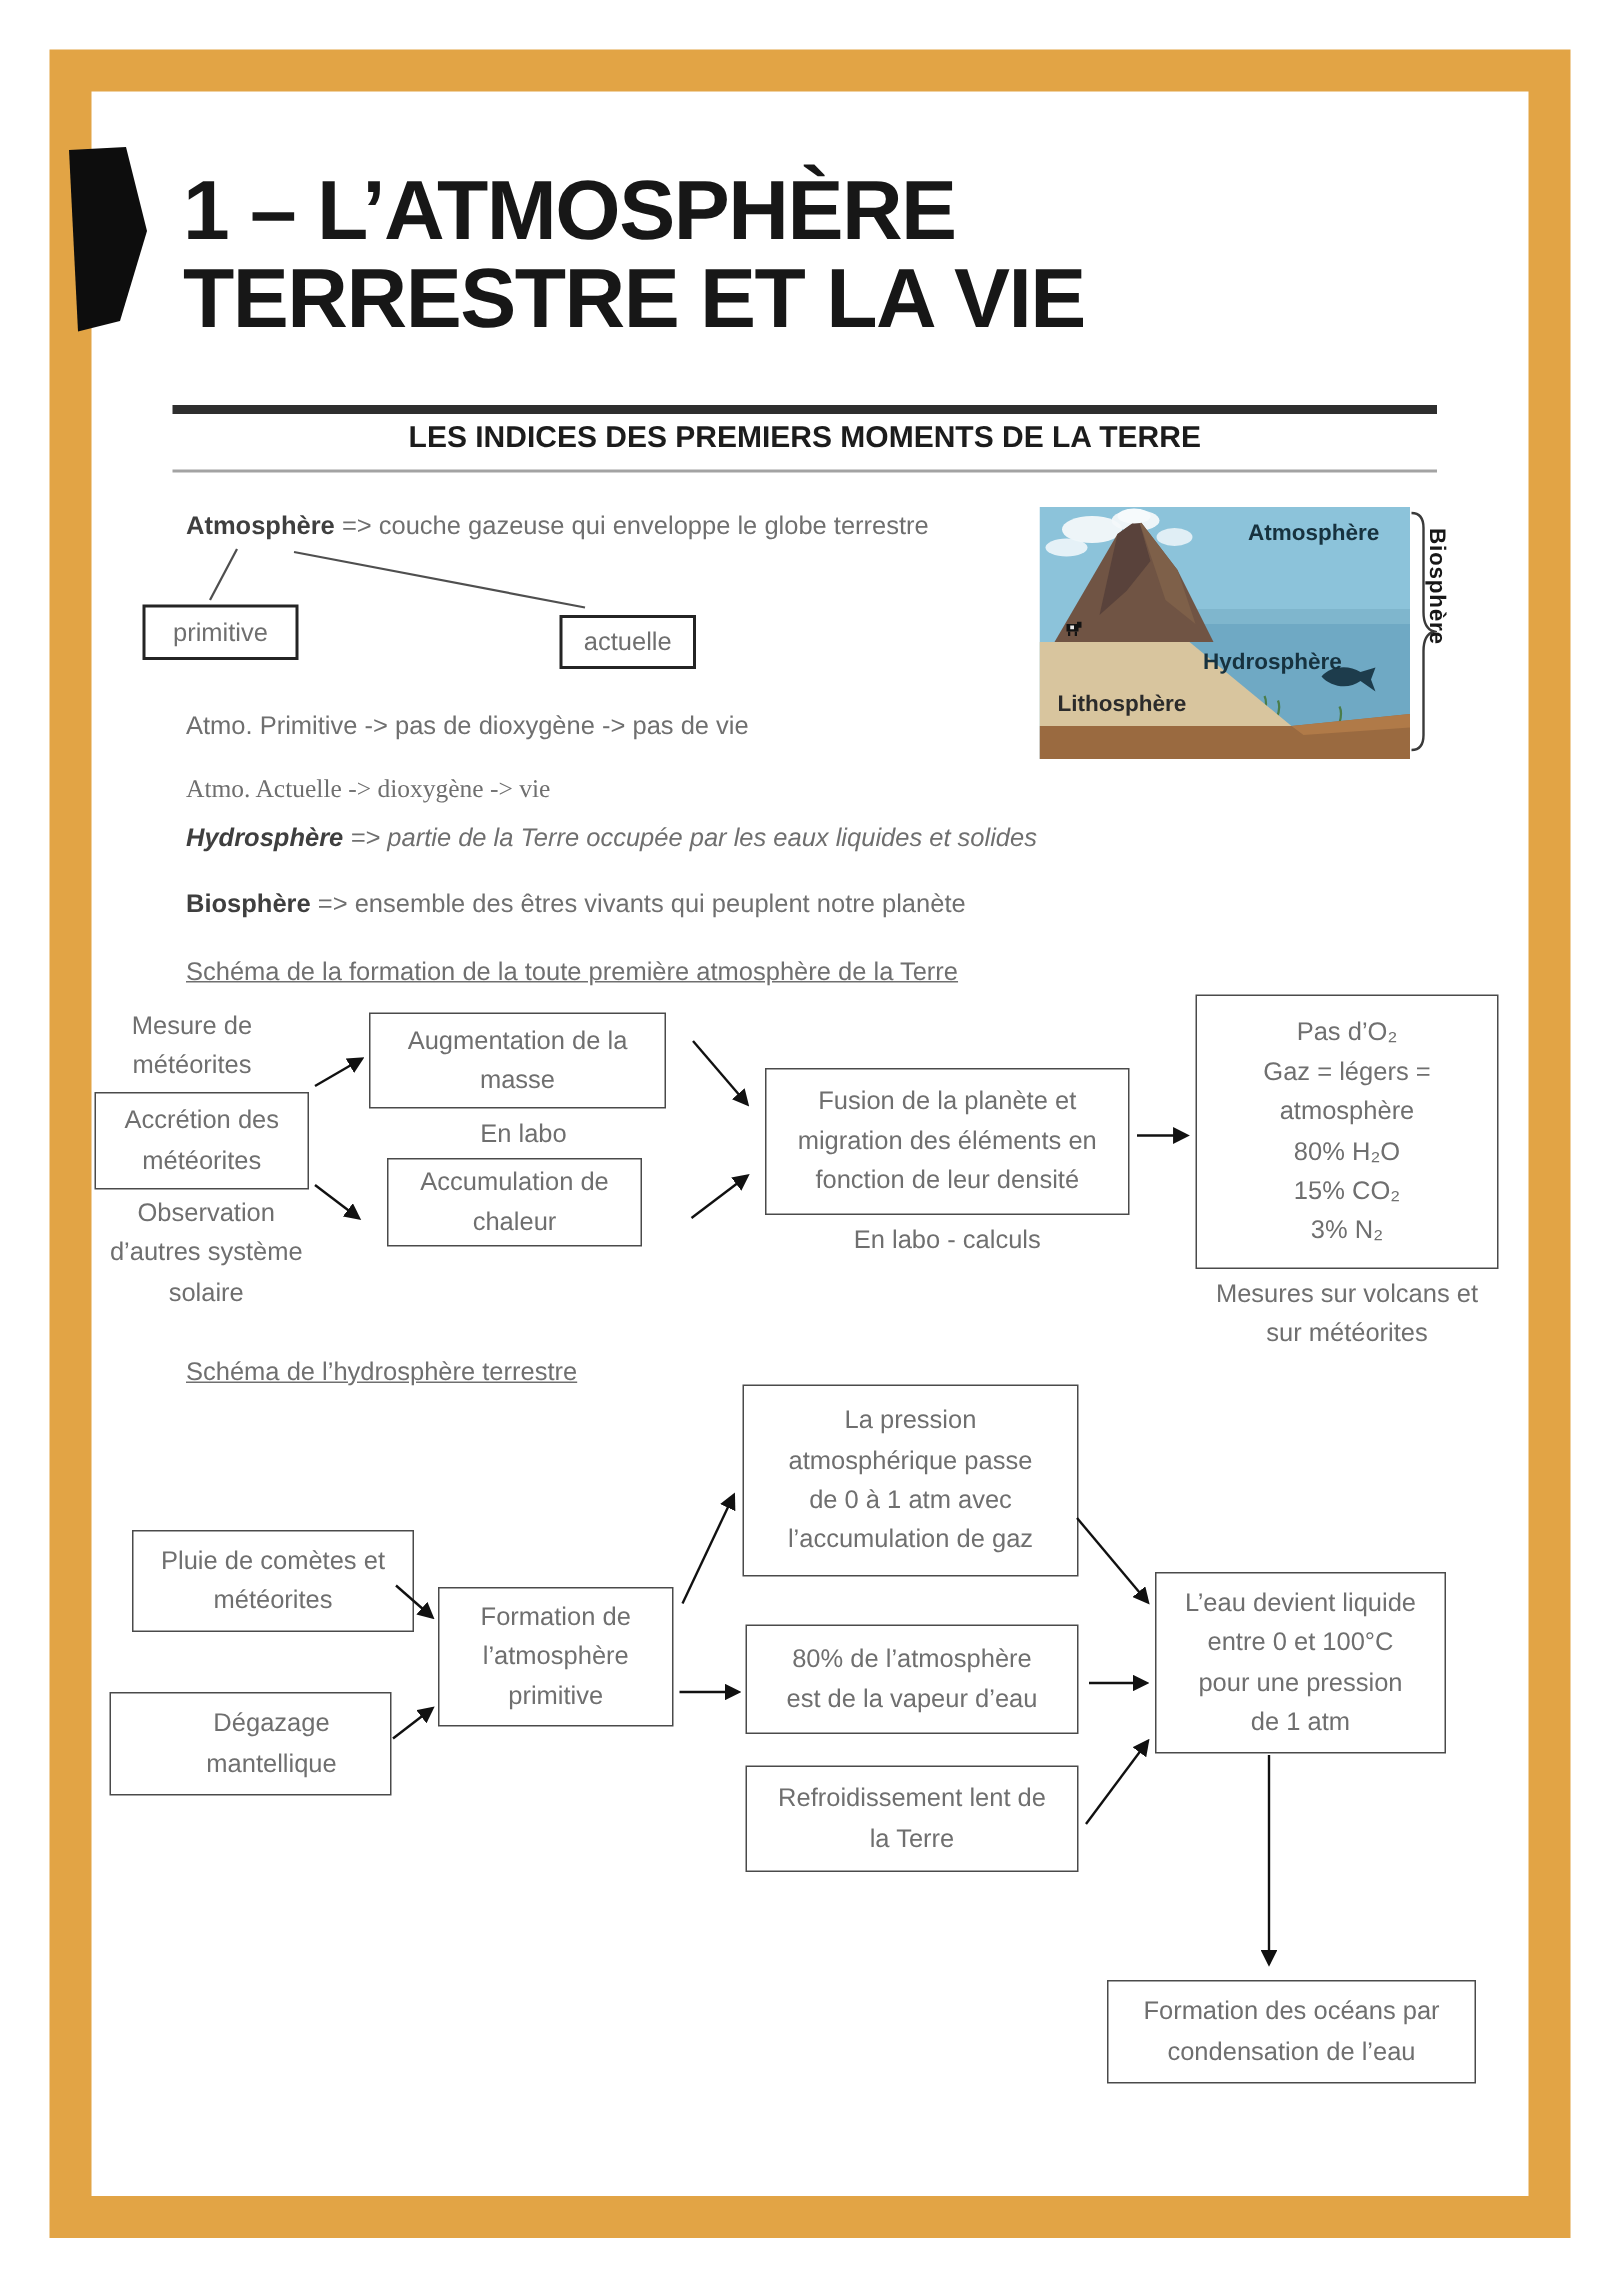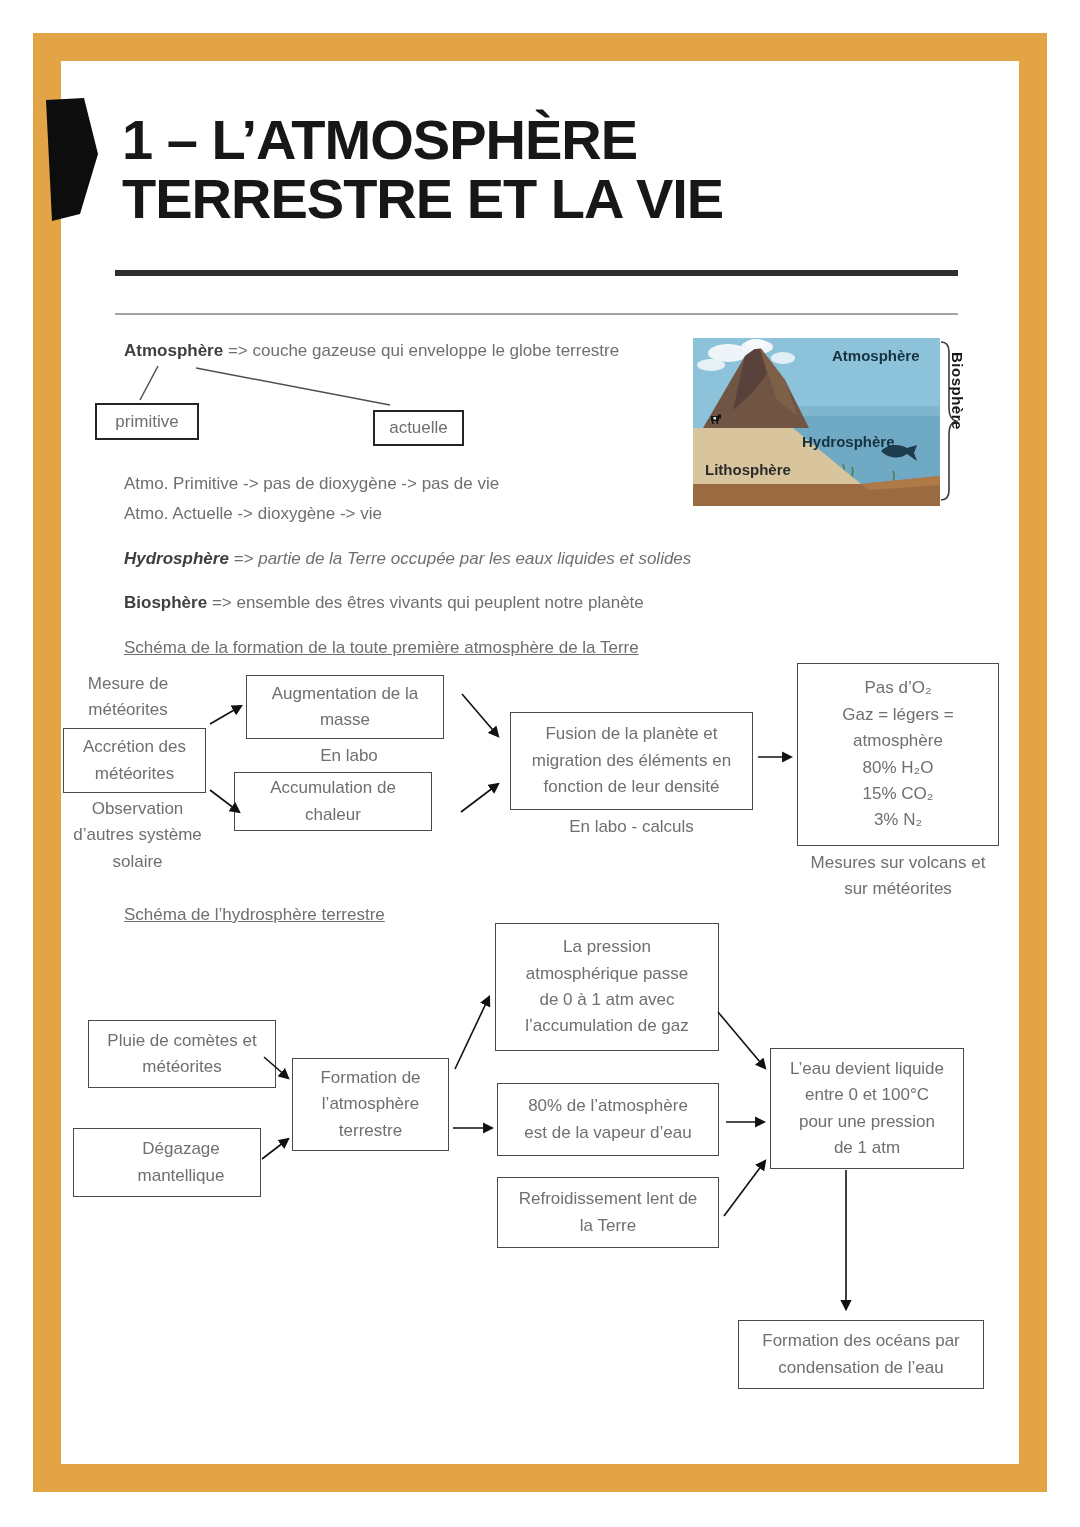--- a/index.html
+++ b/index.html
@@ -47,37 +47,38 @@
   <svg class="abs" style="left:44px;top:96px;" width="56" height="128" viewBox="0 0 56 128">
     <polygon points="2,4 40,2 54,58 36,118 8,125" fill="#0d0d0d"></polygon>
   </svg>
 
   <div class="abs title">
     <div>1 – L’ATMOSPHÈRE</div>
     <div>TERRESTRE ET LA VIE</div>
   </div>
 
   <div class="abs rule-thick"></div>
+  <div class="abs section-heading">LES INDICES DES PREMIERS MOMENTS DE LA TERRE</div>
   <div class="abs rule-thin"></div>
 
   <div class="abs def" style="left:124px;top:341px;">
     <b>Atmosphère</b>
     <span> </span>
     <span>=&gt; couche gazeuse qui enveloppe le globe terrestre</span>
   </div>
 
   <div class="abs labelbox" style="left:95px;top:403px;width:104px;height:37px;">
     <span>primitive</span>
   </div>
   <div class="abs labelbox" style="left:373px;top:410px;width:91px;height:36px;">
     <span>actuelle</span>
   </div>
 
   <div class="abs def" style="left:124px;top:474px;">Atmo. Primitive -&gt; pas de dioxygène -&gt; pas de vie</div>
-  <div class="abs def" style="left:124px;top:504px;">Atmo. Actuelle -&gt; dioxygène -&gt; vie</div>
+  <div class="abs def" style="left:124px;top:516px;font-family:Liberation Serif, serif;">Atmo. Actuelle -&gt; dioxygène -&gt; vie</div>
 
   <div class="abs def" style="left:124px;top:549px;font-style:italic;">
     <b>Hydrosphère</b>
     <span> </span>
     <span>=&gt; partie de la Terre occupée par les eaux liquides et solides</span>
   </div>
   <div class="abs def" style="left:124px;top:593px;">
     <b>Biosphère</b>
     <span> </span>
     <span>=&gt; ensemble des êtres vivants qui peuplent notre planète</span>
@@ -123,21 +124,21 @@
   <div class="abs freetext" style="left:58px;top:671px;width:140px;text-align:center;">Mesure de
 météorites</div>
   <div class="abs node" style="left:63px;top:728px;width:143px;height:65px;">Accrétion des
 météorites</div>
   <div class="abs freetext" style="left:55px;top:796px;width:165px;">Observation
 d’autres système
 solaire</div>
   <div class="abs node" style="left:246px;top:675px;width:198px;height:64px;">Augmentation de la
 masse</div>
   <div class="abs freetext" style="left:250px;top:743px;width:198px;">En labo</div>
-  <div class="abs node" style="left:234px;top:772px;width:198px;height:59px;">Accumulation de
+  <div class="abs node" style="left:258px;top:772px;width:170px;height:59px;">Accumulation de
 chaleur</div>
   <div class="abs node" style="left:510px;top:712px;width:243px;height:98px;">Fusion de la planète et
 migration des éléments en
 fonction de leur densité</div>
   <div class="abs freetext" style="left:510px;top:814px;width:243px;">En labo - calculs</div>
   <div class="abs node" style="left:797px;top:663px;width:202px;height:183px;">Pas d’O₂
 Gaz = légers =
 atmosphère
 80% H₂O
 15% CO₂
@@ -146,21 +147,21 @@
 sur météorites</div>
 
   <div class="abs underlined" style="left:124px;top:905px;">Schéma de l’hydrosphère terrestre</div>
 
   <div class="abs node" style="left:88px;top:1020px;width:188px;height:68px;">Pluie de comètes et
 météorites</div>
   <div class="abs node" style="left:73px;top:1128px;width:188px;height:69px;padding-left:28px;">Dégazage
 mantellique</div>
   <div class="abs node" style="left:292px;top:1058px;width:157px;height:93px;">Formation de
 l’atmosphère
-terrestre</div>
+primitive</div>
   <div class="abs node" style="left:495px;top:923px;width:224px;height:128px;">La pression
 atmosphérique passe
 de 0 à 1 atm avec
 l’accumulation de gaz</div>
   <div class="abs node" style="left:497px;top:1083px;width:222px;height:73px;">80% de l’atmosphère
 est de la vapeur d’eau</div>
   <div class="abs node" style="left:497px;top:1177px;width:222px;height:71px;">Refroidissement lent de
 la Terre</div>
   <div class="abs node" style="left:770px;top:1048px;width:194px;height:121px;">L’eau devient liquide
 entre 0 et 100°C

